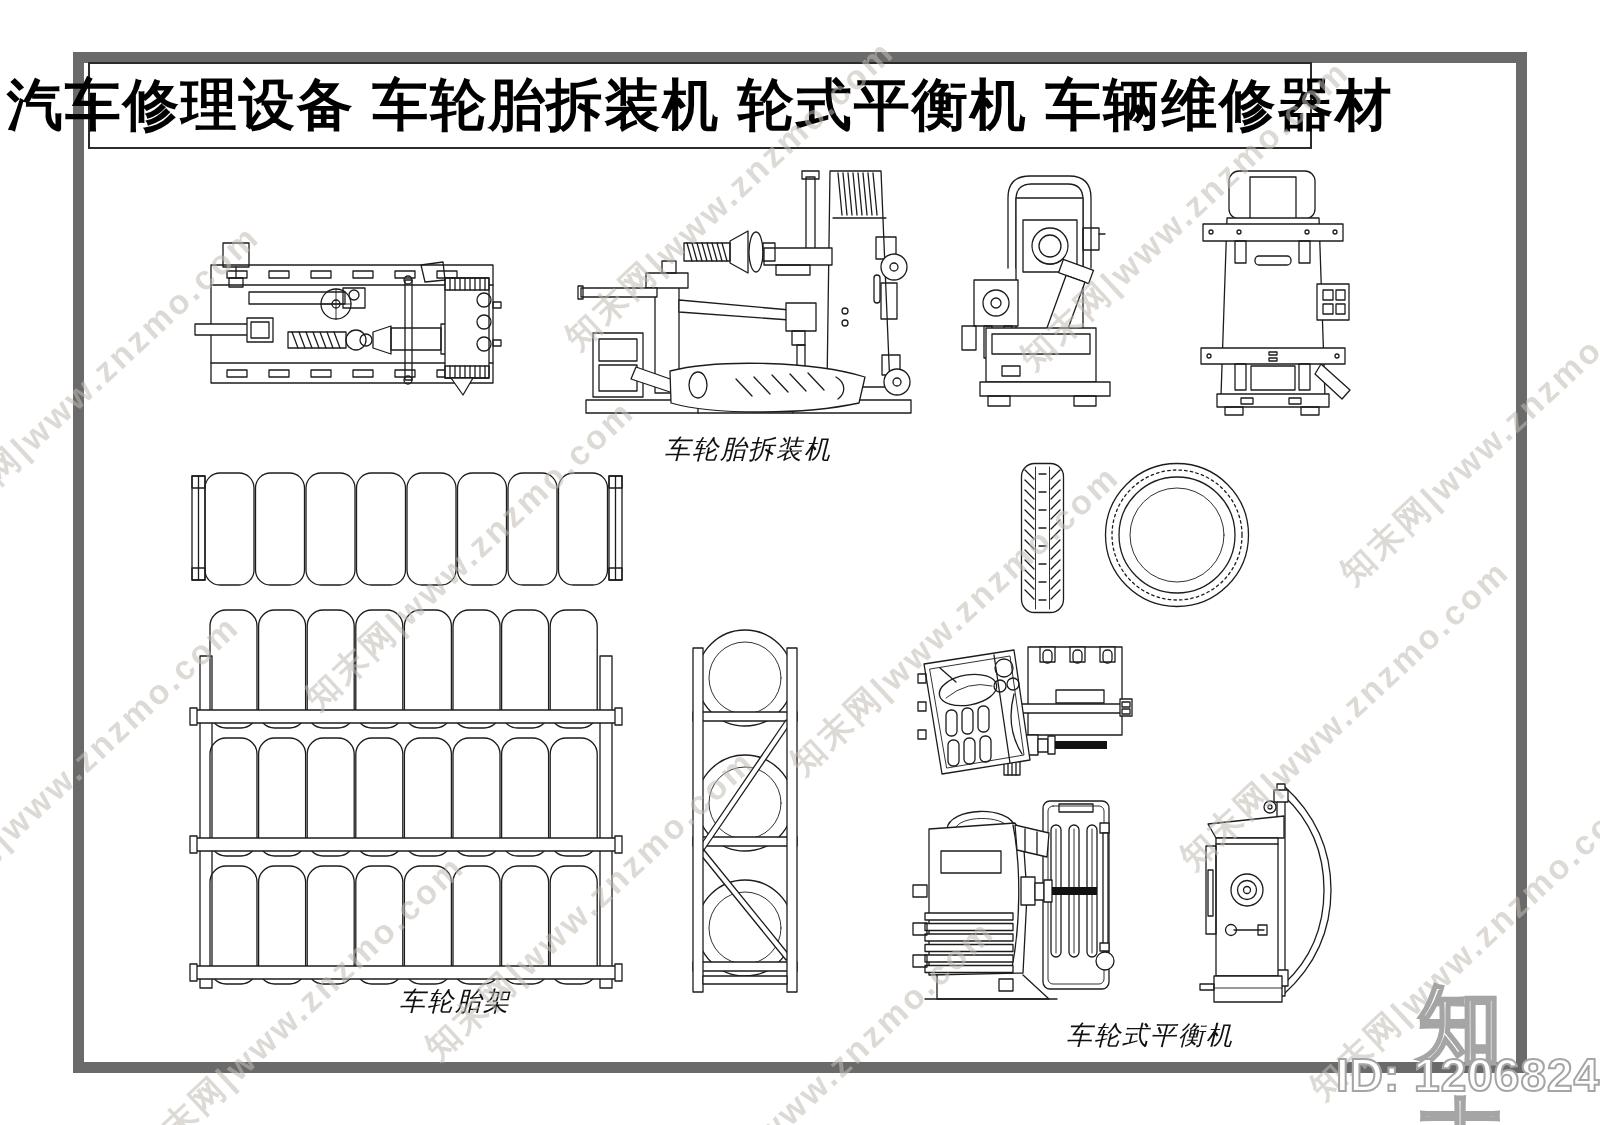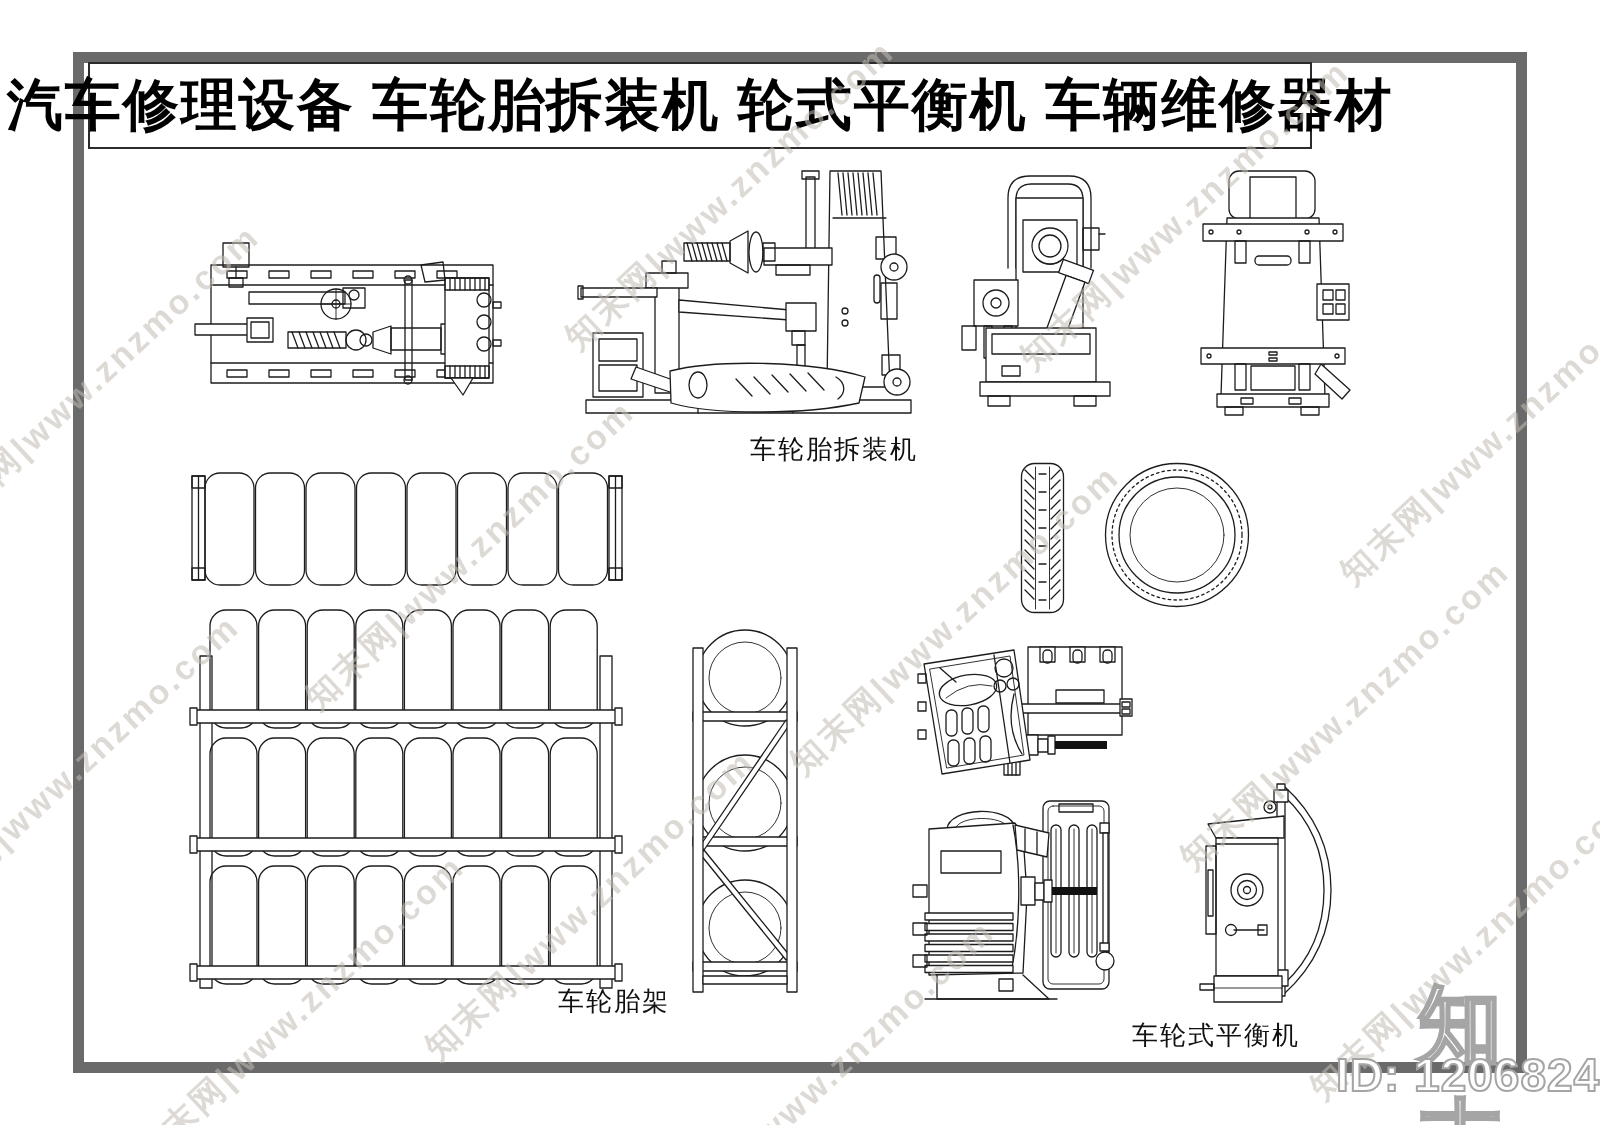--- a/index.html
+++ b/index.html
@@ -15,22 +15,22 @@
          font-size:56px;font-weight:bold;color:#000;letter-spacing:2px;
          white-space:nowrap;z-index:3;}
 
   .drawing{position:absolute;z-index:2;}
   .drawing svg{display:block;overflow:visible;}
   .drawing svg *{stroke:#1c1c1c;stroke-width:1.3;fill:none;stroke-linejoin:round;stroke-linecap:round;}
   .drawing svg .wht{fill:#ffffff;}
   .drawing svg .blk{fill:#111111;stroke:none;}
   .drawing svg .thin{stroke-width:0.9;}
 
-  .caption{position:absolute;font-size:26px;color:#111;text-align:right;z-index:4;
-           letter-spacing:2px;}
+  .caption{position:absolute;font-size:26px;color:#111;text-align:center;z-index:4;
+           letter-spacing:2px;font-style:italic;}
 
   .wm{position:absolute;transform:translate(-50%,-50%) rotate(-43deg);
       font-size:34px;font-weight:bold;letter-spacing:3px;white-space:nowrap;
       color:rgba(193,186,178,0.55);z-index:5;pointer-events:none;}
 
   .logo{position:absolute;left:1382px;top:968px;font-size:84px;font-weight:bold;
         letter-spacing:8px;color:#ffffff;-webkit-text-stroke:2.5px #a5a5a5;
         text-shadow:0 0 1px #b5b5b5;z-index:6;margin-left:36px;}
   .image-id{position:absolute;left:1336px;top:1048px;font-size:46px;font-weight:bold;
         color:#ffffff;-webkit-text-stroke:2px #a5a5a5;text-shadow:0 0 1px #b5b5b5;

